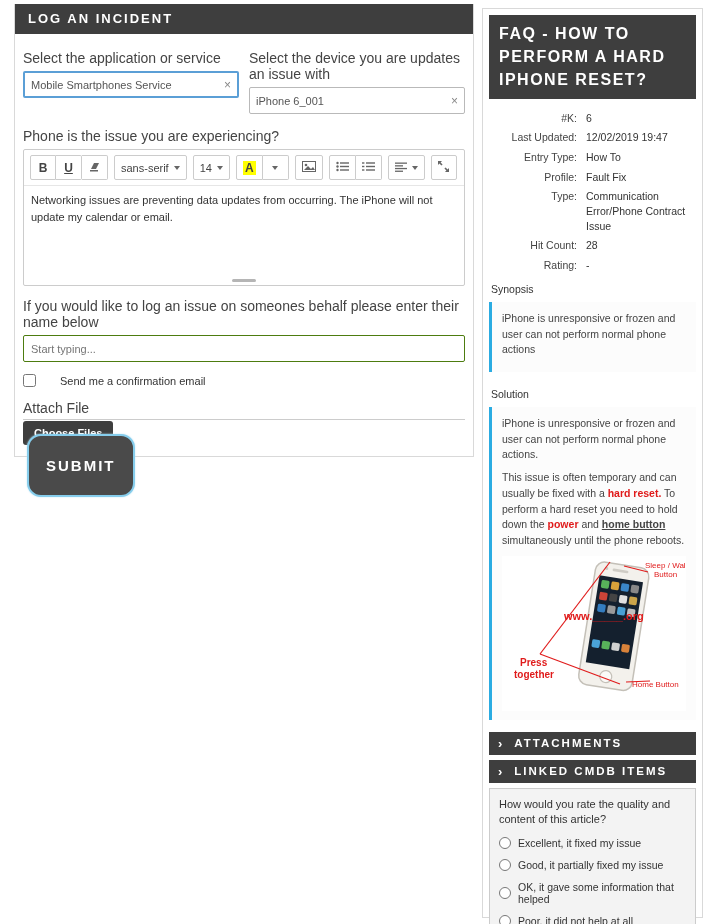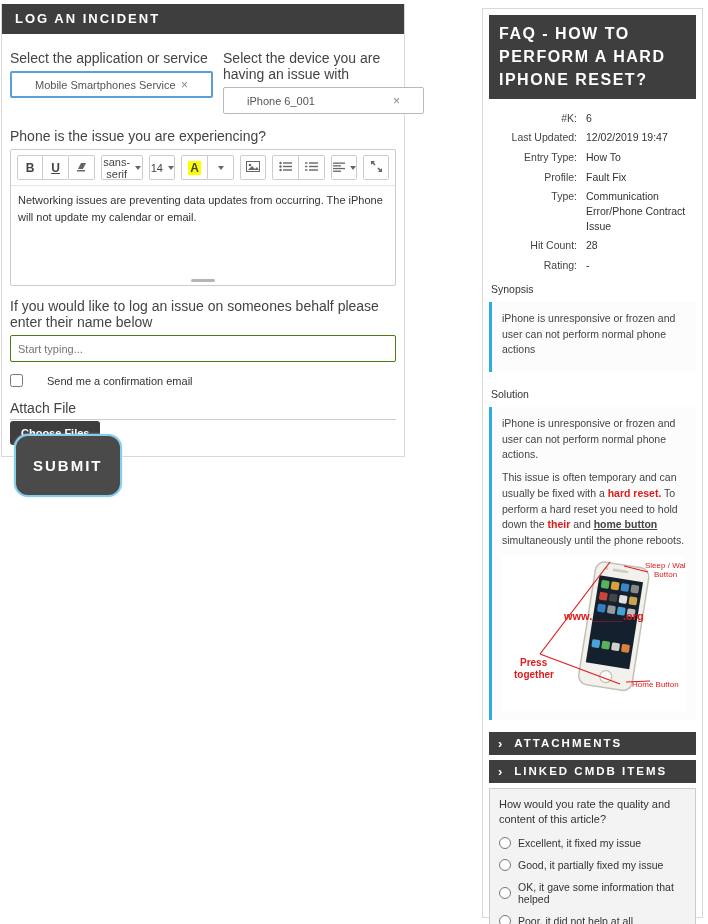--- a/index.html
+++ b/index.html
@@ -1,33 +1,33 @@
 <!DOCTYPE html>
 <html><head>
 <meta charset="utf-8">
 <style>
   * { box-sizing: border-box; margin: 0; padding: 0; }
   html,body { background:#fff; }
   body { font-family:"Liberation Sans", sans-serif; }
   .page { position:relative; width:708px; height:924px; background:#fff; overflow:hidden; }
 
   .card { position:absolute; background:#fff; border:1px solid #d9d9d9; }
-  .left-card  { left:1px;  top:4px; width:404px; height:453px; border-top:none; }
+  .left-card  { left:14px;  top:4px; width:460px; height:453px; border-top:none; }
   .right-card { left:482px; top:8px; width:221px; height:910px; padding:6px; }
 
   .panel-header { background:#3e3e3e; color:#fff; font-weight:bold; letter-spacing:2px; }
   .left-header { height:30px; line-height:30px; padding-left:13px; font-size:13px; }
   .faq-header  { padding:7px 10px; font-size:16px; letter-spacing:1.5px; line-height:1.45; }
 
   .panel-body { padding:8px; position:relative; height:423px; }
   .two-col { display:flex; gap:10px; }
   .field { flex:1; }
   label.small, .small-label { display:block; font-size:14px; color:#444; margin:8px 0 5px; }
 
-  .input-box { display:flex; align-items:center; height:27px; border:1px solid #b9b9b9; border-radius:2px; background:#fff; padding:0 23px; }
+  .input-box { display:flex; align-items:center; height:27px; border:1px solid #b9b9b9; border-radius:2px; background:#fff; padding:0 6px; }
   .input-box.focused { border:2px solid #5b9fd6; }
   .input-box input { border:none; outline:none; flex:1; font-size:11px; color:#555; font-family:"Liberation Sans",sans-serif; background:transparent; min-width:0; }
   .clear-x { color:#888; font-size:12px; cursor:pointer; padding-left:4px; }
 
   .editor { border:1px solid #ccc; border-radius:2px; margin-top:2px; position:relative; }
   .toolbar { display:flex; align-items:center; padding:5px 6px; gap:6px; flex-wrap:nowrap; }
   .btn-group { display:flex; }
   .tbtn { height:25px; min-width:26px; background:#fff; border:1px solid #ccc; font-size:11px; color:#444; display:flex; align-items:center; justify-content:center; padding:0 6px; cursor:pointer; border-radius:2px; }
   .btn-group .tbtn + .tbtn { border-left:none; border-radius:0 2px 2px 0; }
   .btn-group .tbtn:first-child { border-radius:2px 0 0 2px; }
@@ -82,21 +82,21 @@
 
       <div class="two-col">
         <div class="field">
           <label class="small">Select the application or service</label>
           <div class="input-box focused">
             <input type="text" value="Mobile Smartphones Service" style="">
             <span class="clear-x">×</span>
           </div>
         </div>
         <div class="field">
-          <label class="small">Select the device you are having an issue with</label>
+          <label class="small">Select the device you are updates an issue with</label>
           <div class="input-box">
             <input type="text" value="iPhone 6_001" style="">
             <span class="clear-x">×</span>
           </div>
         </div>
       </div>
 
       <label class="small" style="margin-top:14px">Phone is the issue you are experiencing?</label>
 
       <div class="editor">
@@ -233,21 +233,21 @@
     </div>
 
     <div class="sec-label">Synopsis</div>
     <div class="quote-box syn-box">
       <span>iPhone is unresponsive or frozen and user can not perform normal phone actions</span>
     </div>
 
     <div class="sec-label" style="margin-top:16px">Solution</div>
     <div class="quote-box sol-box">
       <p>iPhone is unresponsive or frozen and user can not perform normal phone actions.</p>
-      <p><span>This issue is often temporary and can usually be fixed with a </span><span class="red-b">hard reset.</span><span> To perform a hard reset you need to hold down the </span><span class="red-b">their</span><span> and </span><span class="bold-u">home button</span><span> simultaneously until the phone reboots.</span></p>
+      <p><span>This issue is often temporary and can usually be fixed with a </span><span class="red-b">hard reset.</span><span> To perform a hard reset you need to hold down the </span><span class="red-b">power</span><span> and </span><span class="bold-u">home button</span><span> simultaneously until the phone reboots.</span></p>
       <div class="phone-figure">
         <svg width="183" height="150" viewBox="0 0 183 150">
           <g transform="rotate(9 110 75)">
             <rect x="84" y="8" width="54" height="124" rx="9" fill="#f3f1ec" stroke="#c4c0b8" stroke-width="1.5"></rect>
             <rect x="101" y="13" width="16" height="2.6" rx="1.3" fill="#cfccc5"></rect>
             <circle cx="95" cy="14" r="1.6" fill="#cfccc5"></circle>
             <rect x="89" y="22" width="44" height="88" fill="#14202e"></rect>
             <g fill="#3a86c8">
               <rect x="92" y="26" width="8" height="8" rx="1.6" fill="#58b25a"></rect>
                 <rect x="102" y="26" width="8" height="8" rx="1.6" fill="#d8a23a"></rect>

